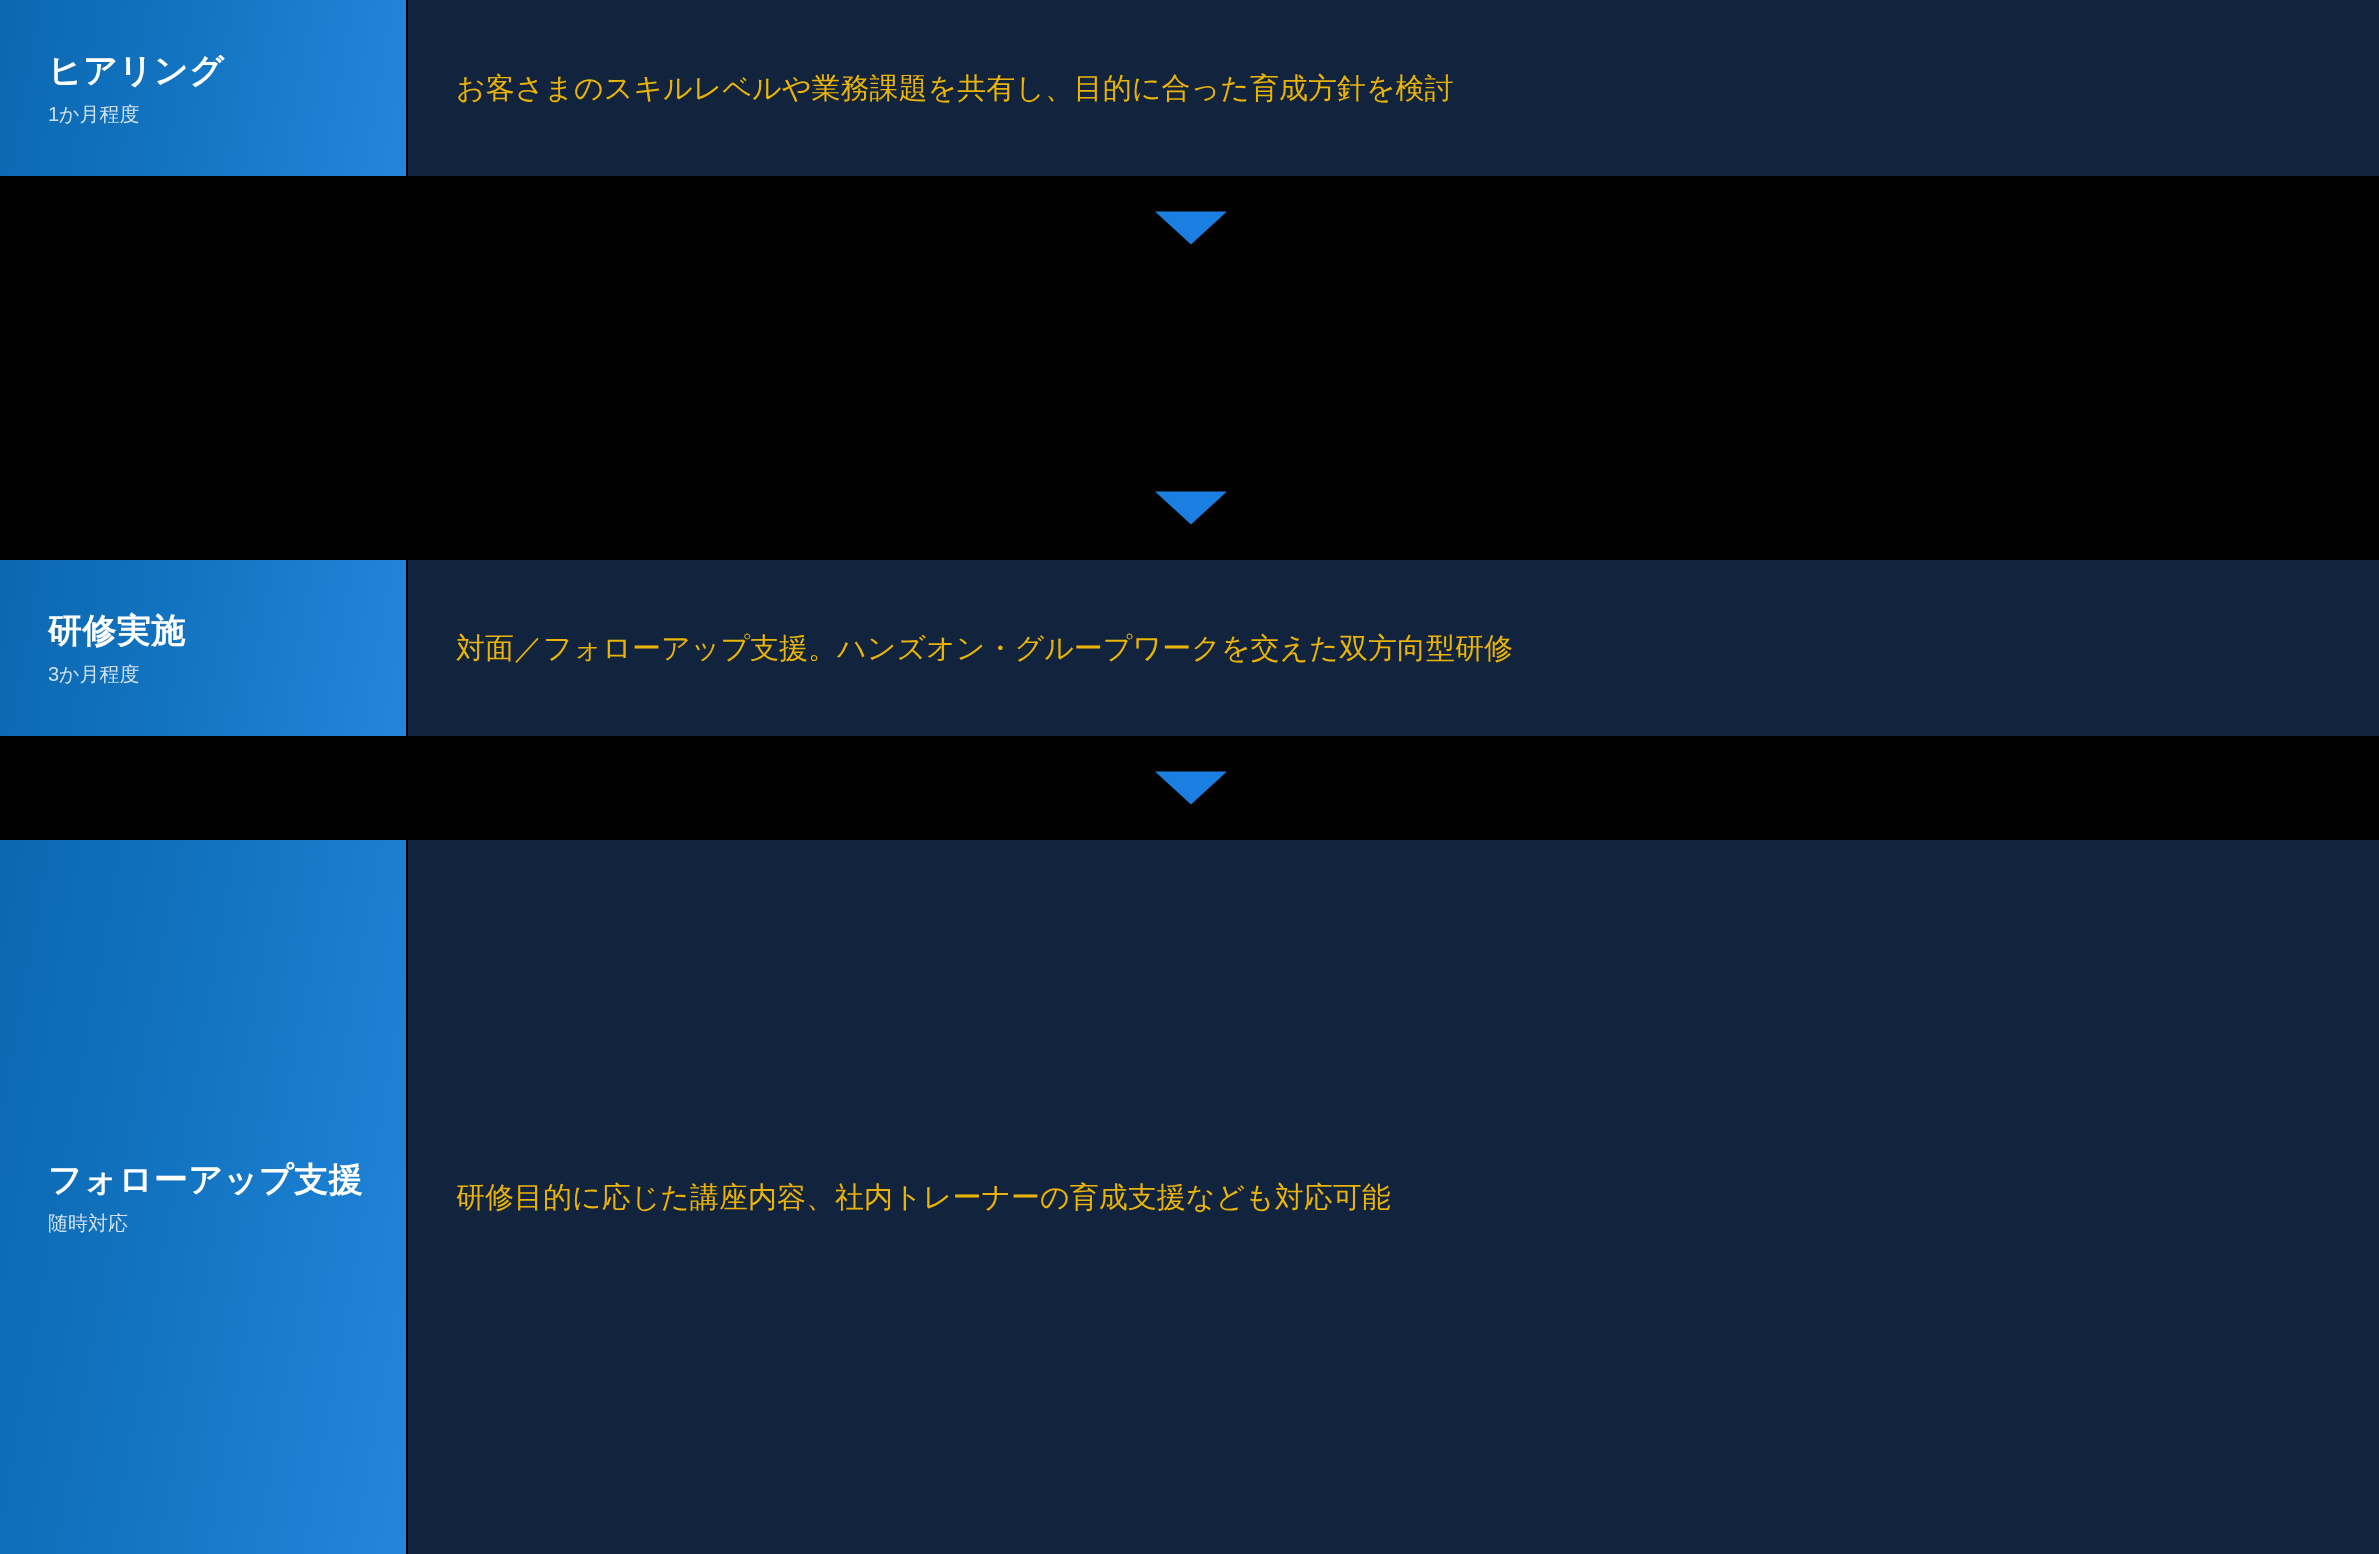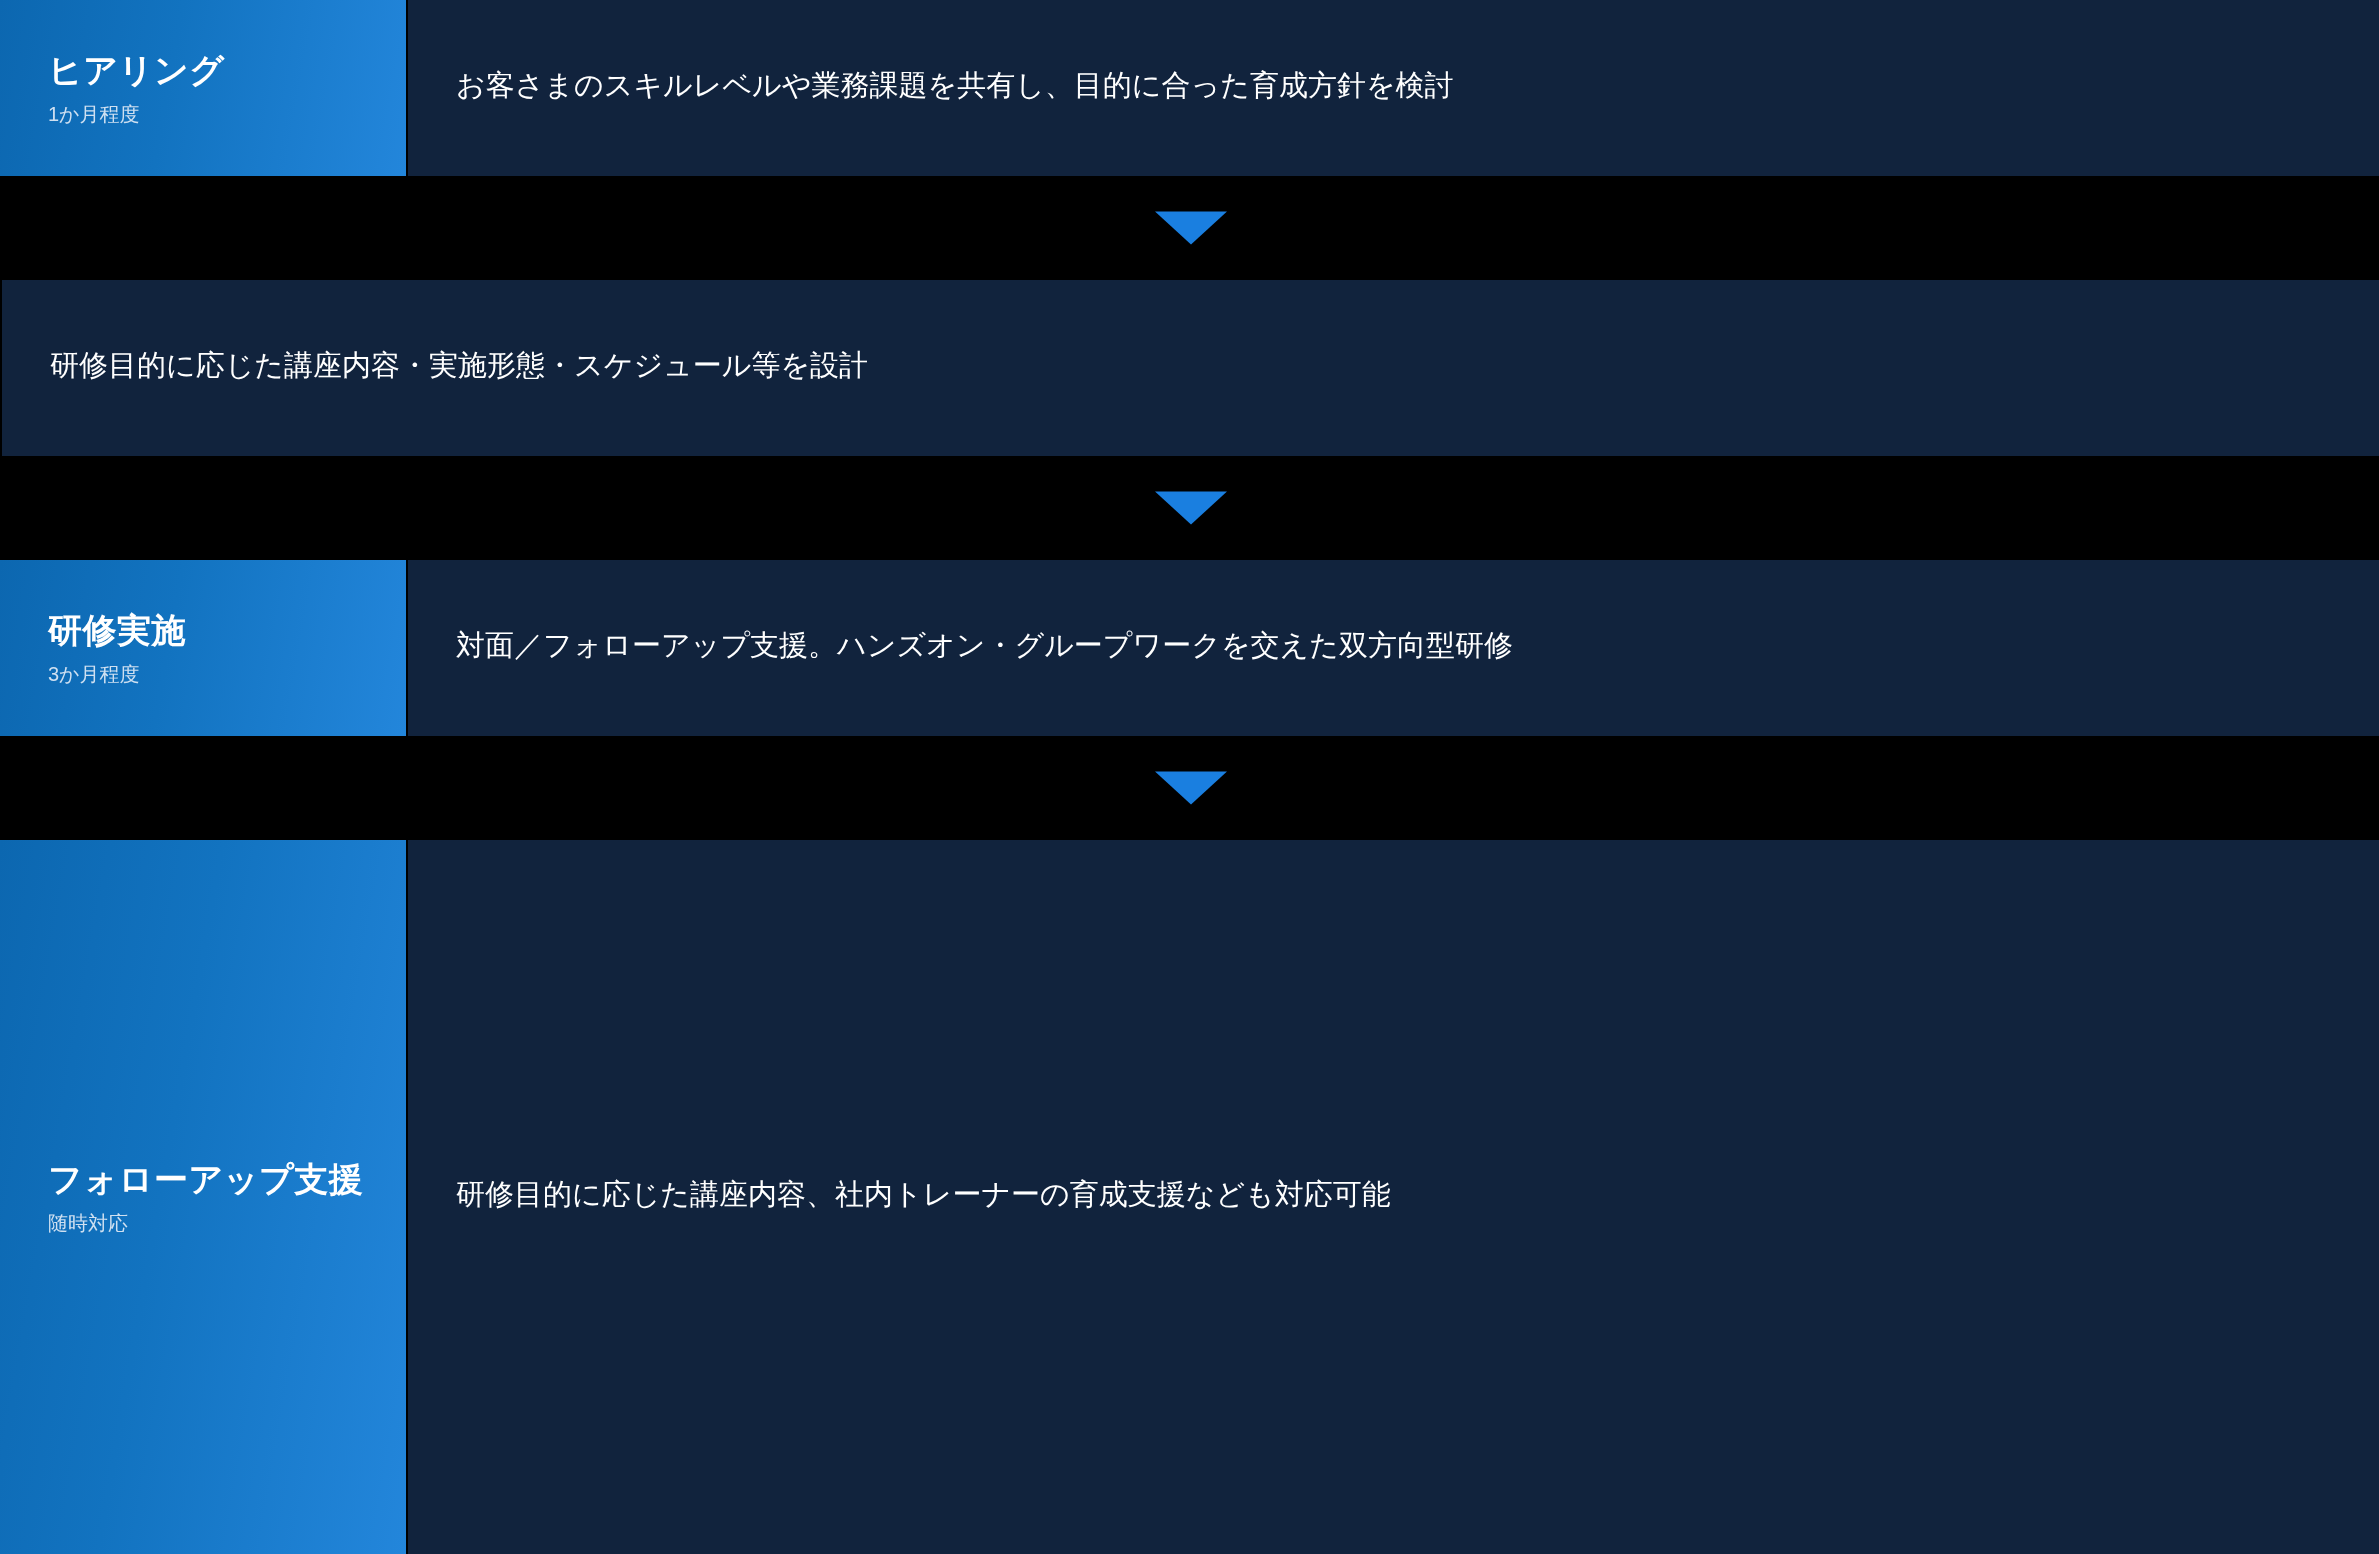--- a/index.html
+++ b/index.html
@@ -67,25 +67,24 @@
     background: #11233d;
     display: flex;
     align-items: center;
     box-sizing: border-box;
     padding-left: 48px;
     padding-right: 40px;
     border-left: 2px solid #000000;
   }
 
   .step-desc {
-    color: #ffffff;
+    color: #eab308;
     font-size: 29px;
     line-height: 1.45;
     white-space: nowrap;
-    font-family: Liberation Mono, monospace;
   }
 
   
   .connector {
     width: 100%;
     height: 104px;
     flex: 0 0 104px;
     background: #000000;
     position: relative;
   }
@@ -122,23 +121,20 @@
     <div class="step-desc-panel">
       <div class="step-desc">お客さまのスキルレベルや業務課題を共有し、目的に合った育成方針を検討</div>
     </div>
   </div>
 
   <div class="connector">
     <div class="arrow-down"></div>
   </div>
 
   <div class="step-row">
-    <div class="step-desc-panel">
-      <div class="step-desc">研修目的に応じた講座内容・実施形態・スケジュール等を設計</div>
-    </div>
   </div>
 
   <div class="connector">
     <div class="arrow-down"></div>
   </div>
 
   <div class="step-row">
     <div class="step-label">
       <div class="step-title">研修実施</div>
       <div class="step-duration">3か月程度</div>

